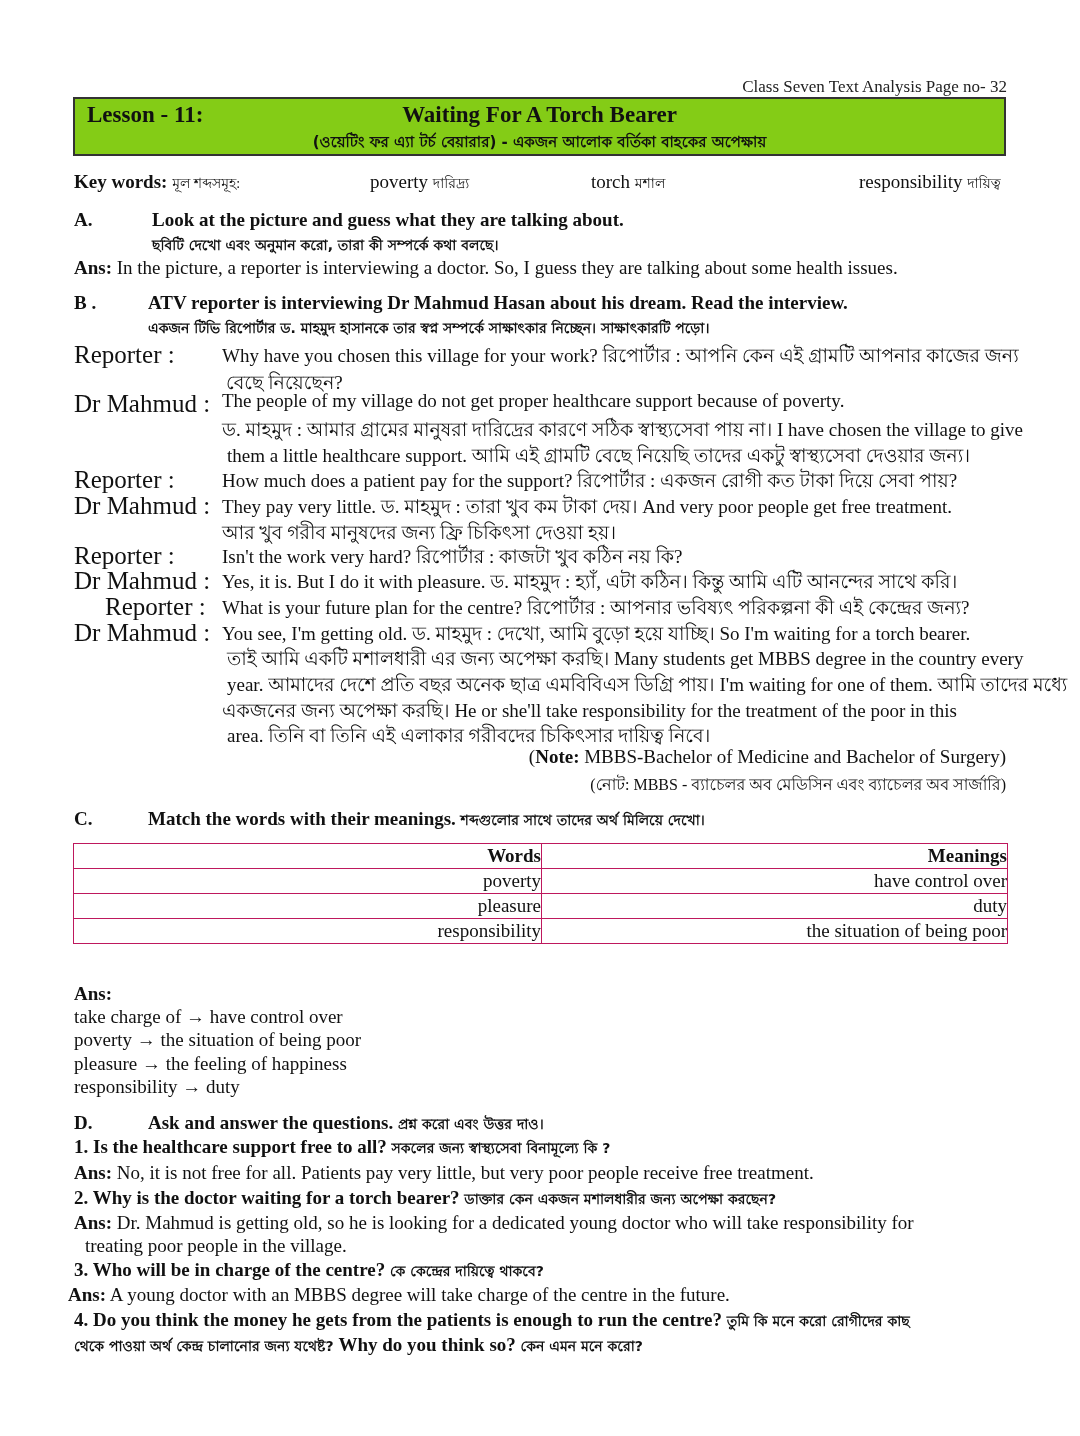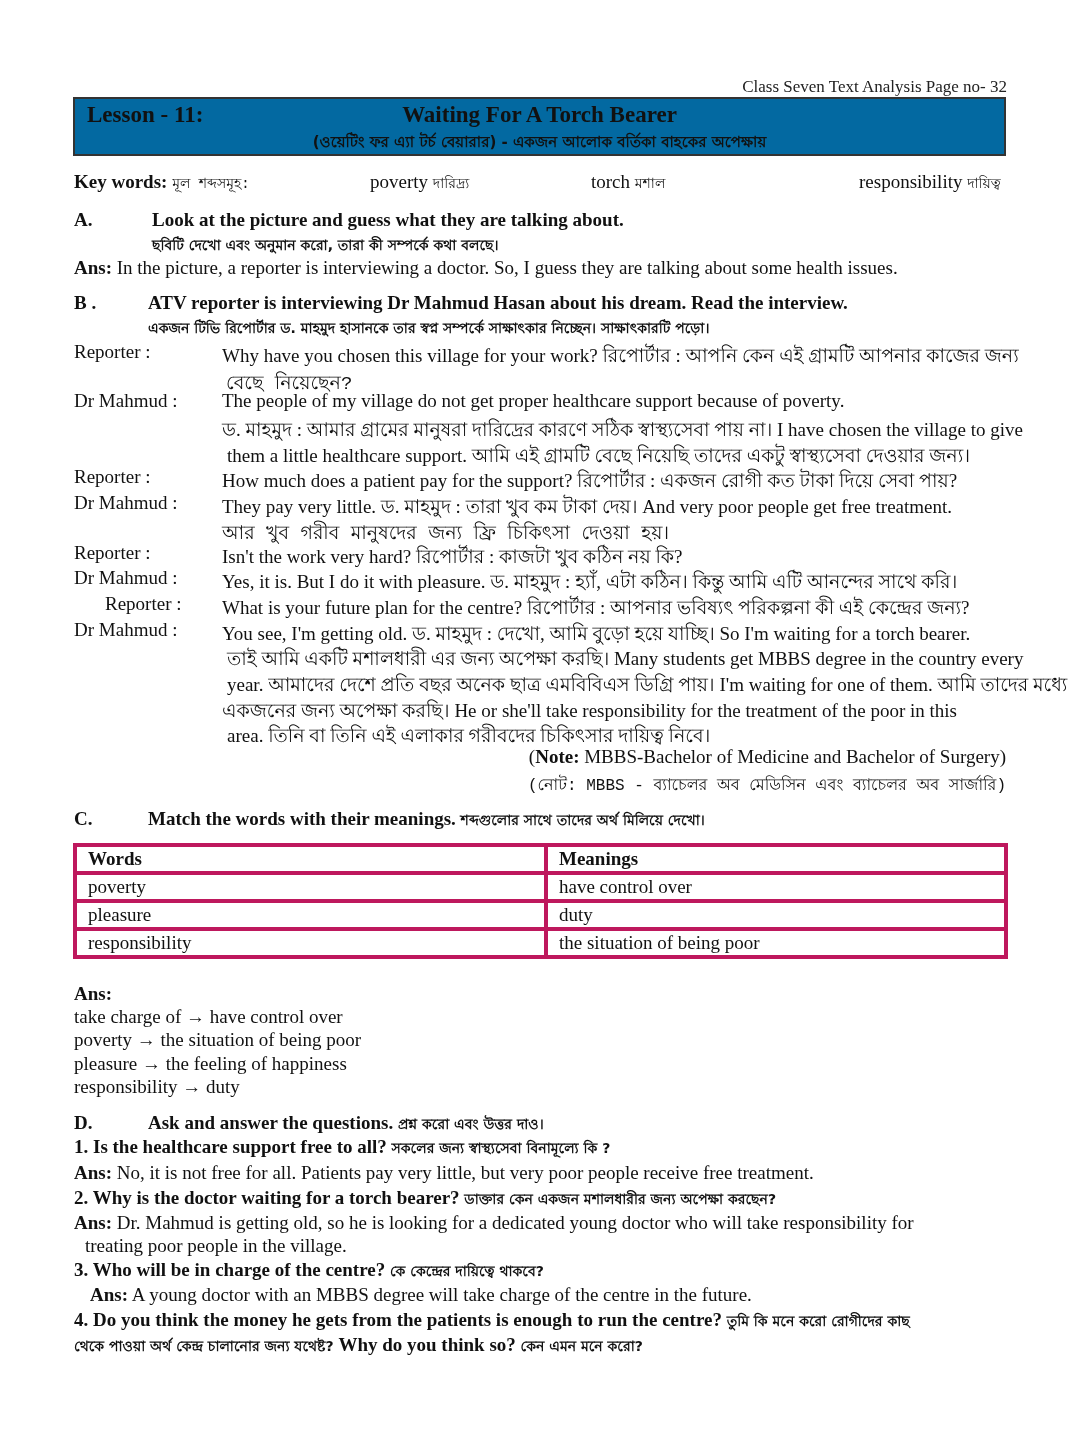--- a/index.html
+++ b/index.html
@@ -3,40 +3,40 @@
 <meta charset="utf-8">
 <style>
   html, body { margin: 0; padding: 0; background: #ffffff; }
   body {
     width: 1080px; height: 1436px; position: relative; overflow: hidden;
     font-family: "Liberation Serif", "DejaVu Serif", serif;
     color: #111111; font-size: 19px;
   }
   .abs { position: absolute; white-space: nowrap; }
   .b { font-weight: bold; }
-  .bn { font-family: Liberation Mono, monospace; font-size: 14px; }
+  .bn { font-family: Liberation Serif, serif; font-size: 14px; }
   .bnb { font-family: "DejaVu Sans", sans-serif; font-size: 14px; font-weight: bold; }
   .header-ref { top: 77px; right: 73px; font-size: 17px; color: #222; }
   .title-box {
     position: absolute; left: 73px; top: 97px; width: 933px; height: 59px;
-    background: #0369a1; border: 2px solid #333; box-sizing: border-box;
+    background: #84cc16; border: 2px solid #333; box-sizing: border-box;
   }
   .lesson-label { left: 12px; top: 3px; font-size: 23px; font-weight: bold; }
   .lesson-title { left: 0; right: 0; top: 3px; text-align: center; font-size: 23px; font-weight: bold; }
   .lesson-sub { left: 0; right: 0; top: 31px; text-align: center; font-family: "DejaVu Sans", sans-serif; font-size: 15px; font-weight: bold; }
   .kw-row { top: 171px; font-size: 19px; }
   .letter { font-weight: bold; font-size: 19px; }
-  .speaker { left: 74px; font-size: 19px; }
+  .speaker { left: 74px; font-size: 25px; }
   .line { left: 222px; font-size: 19px; }
   table.match {
     position: absolute; left: 73px; top: 843px; width: 935px;
     border-collapse: collapse; font-size: 19px;
   }
   table.match td {
-    border: 4px solid #be185d; padding: 0 0 0 11px; height: 24px; line-height: 22px;
+    border: 1px solid #be185d; padding: 0 0 0 11px; height: 24px; line-height: 22px; text-align: right;
   }
   table.match td.col1 { width: 456px; }
   table.match tr.head td { font-weight: bold; }
 </style>
 </head>
 <body>
 
 <div class="abs header-ref">Class Seven Text Analysis Page no- 32</div>
 
 <div class="title-box">
@@ -155,21 +155,21 @@
   <span class="b">2.  Why is the doctor waiting for a torch bearer?</span> <span class="bnb">ডাক্তার কেন একজন মশালধারীর জন্য অপেক্ষা করছেন?</span>
 </div>
 <div class="abs" style="left:74px; top:1212px;">
   <span class="b">Ans:</span> <span>Dr. Mahmud is getting old, so he is looking for a dedicated young doctor who will take responsibility for</span>
 </div>
 <div class="abs" style="left:85px; top:1235px;">treating poor people in the village.</div>
 
 <div class="abs" style="left:74px; top:1259px;">
   <span class="b">3. Who will be in charge of the centre?</span> <span class="bnb">কে কেন্দ্রের দায়িত্বে থাকবে?</span>
 </div>
-<div class="abs" style="left:90px; top:1284px;">
+<div class="abs" style="left:68px; top:1284px;">
   <span class="b">Ans:</span> <span>A young doctor with an MBBS degree will take charge of the centre in the future.</span>
 </div>
 
 <div class="abs" style="left:74px; top:1309px;">
   <span class="b">4. Do you think the money he gets from the patients is enough to run the centre?</span>  <span class="bnb">তুমি কি মনে করো রোগীদের কাছ</span>
 </div>
 <div class="abs" style="left:74px; top:1334px;">
   <span class="bnb">থেকে পাওয়া অর্থ কেন্দ্র চালানোর জন্য যথেষ্ট?</span> <span class="b">Why do you think so?</span> <span class="bnb">কেন এমন মনে করো?</span>
 </div>
 

